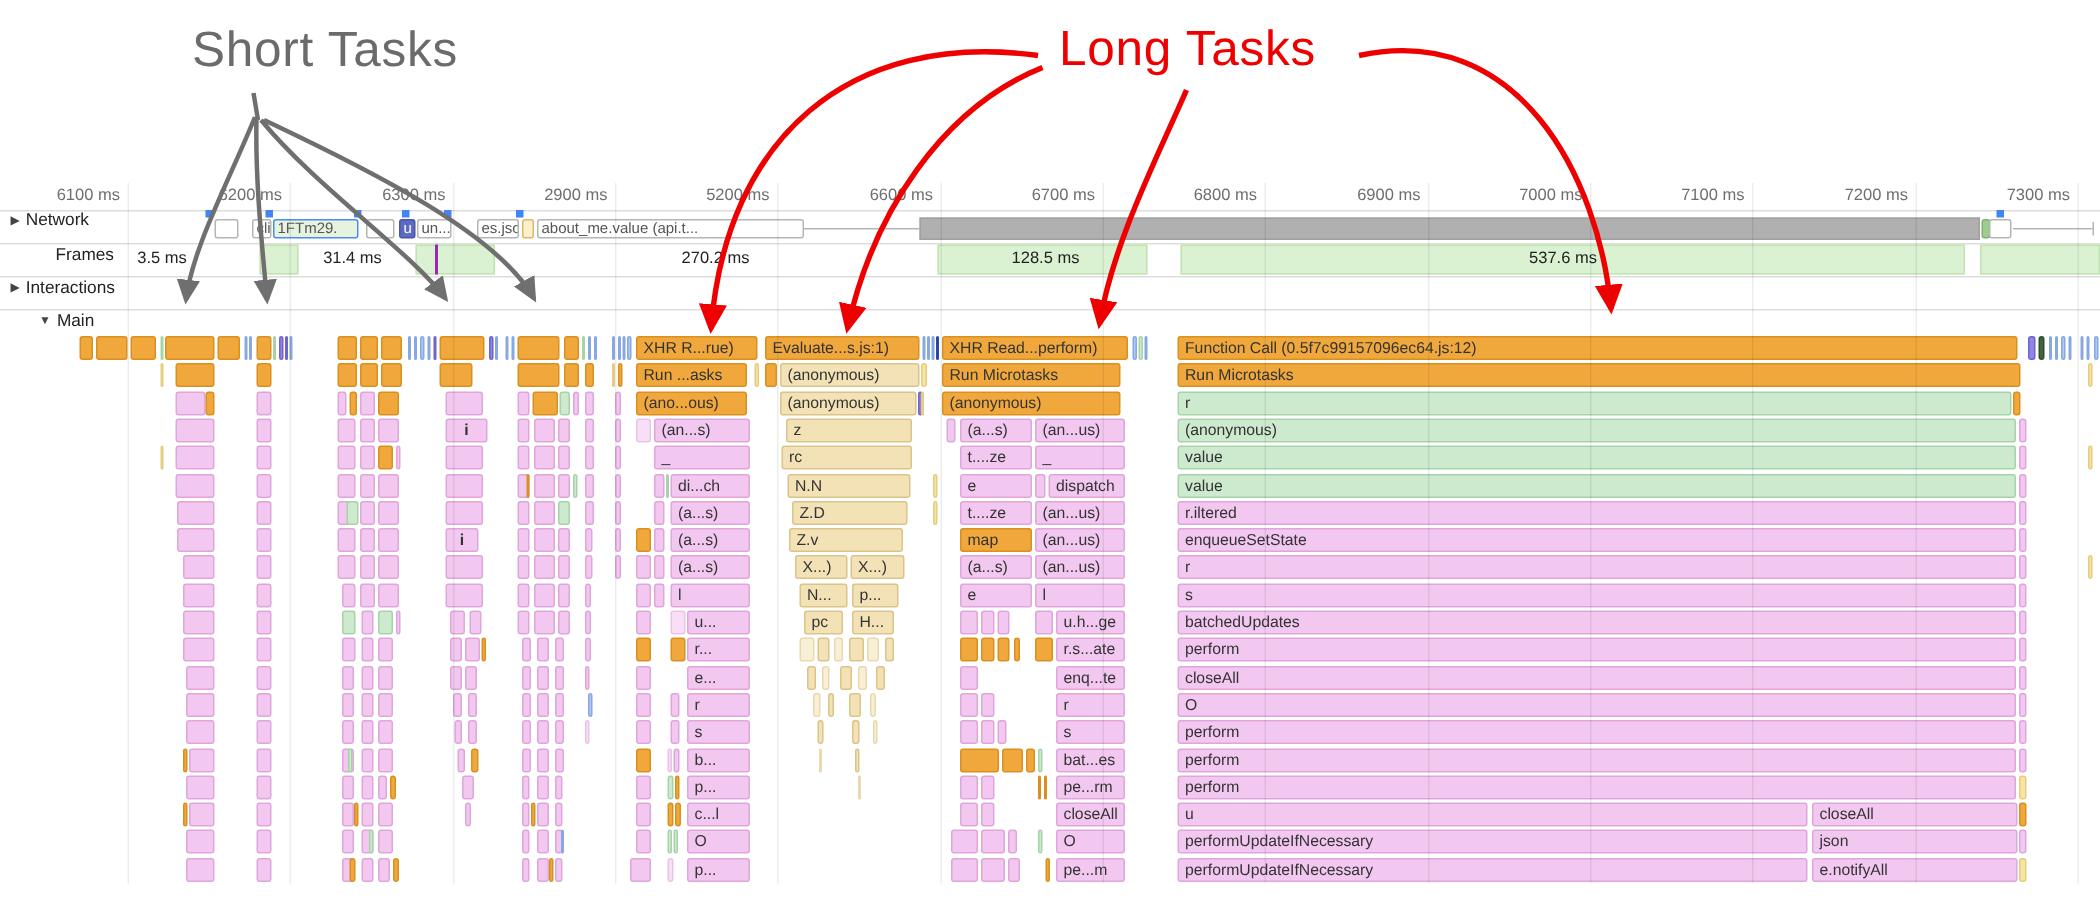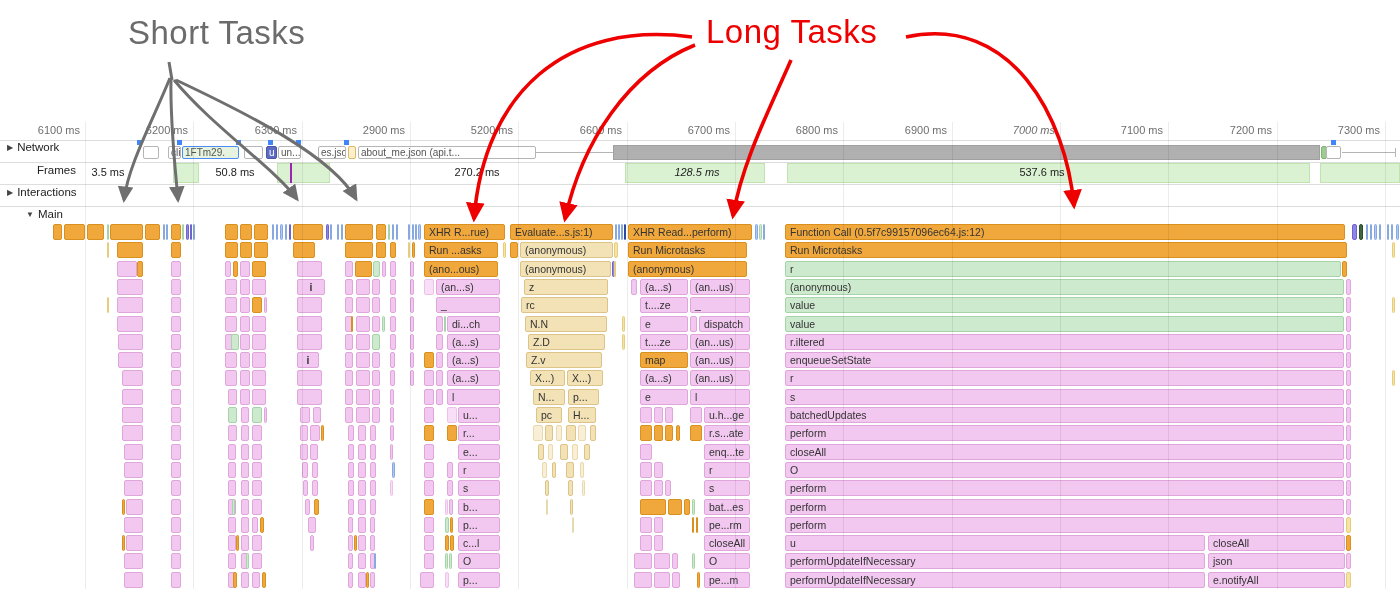--- a/index.html
+++ b/index.html
@@ -68,21 +68,21 @@
   <div id="ruler">
       <div class="tick-label" style="left: 85px;">6100 ms</div>
       <div class="tick-label" style="left: 193px;">6200 ms</div>
       <div class="tick-label" style="left: 302px;">6300 ms</div>
       <div class="tick-label" style="left: 410px;">2900 ms</div>
       <div class="tick-label" style="left: 518px;">5200 ms</div>
       <div class="tick-label" style="left: 627px;">6600 ms</div>
       <div class="tick-label" style="left: 735px;">6700 ms</div>
       <div class="tick-label" style="left: 843px; padding-left: 40px;">6800 ms</div>
       <div class="tick-label" style="left: 952px;">6900 ms</div>
-      <div class="tick-label" style="left: 1060px; font-style: italic;">7000 ms</div>
+      <div class="tick-label" style="left: 1060px;">7000 ms</div>
       <div class="tick-label" style="left: 1168px;">7100 ms</div>
       <div class="tick-label" style="left: 1277px;">7200 ms</div>
       <div class="tick-label" style="left: 1385px;">7300 ms</div>
     </div>
   <div id="separators">
       <div class="lane-sep" style="top: 140px;"></div>
       <div class="lane-sep" style="top: 162px;"></div>
       <div class="lane-sep" style="top: 184px;"></div>
       <div class="lane-sep" style="top: 206px;"></div>
     </div>
@@ -120,35 +120,35 @@
       <div class="net-connector" style="left: 1342px; width: 53px;"></div>
       <div class="net-endtick" style="left: 1395px;"></div>
       <div class="chip plain" style="left: 143px; width: 16px;"></div>
       <div class="chip plain" style="left: 168px; width: 13px;">cli</div>
       <div class="chip selected" style="left: 182px; width: 57px;">1FTm29.</div>
       <div class="chip plain" style="left: 244px; width: 19px;"></div>
       <div class="chip solid" style="left: 266px; width: 11px;">u</div>
       <div class="chip plain" style="left: 278px; width: 23px;">un...</div>
       <div class="chip plain" style="left: 318px; width: 28px;">es.jso</div>
       <div class="chip pending" style="left: 348px; width: 8px;"></div>
-      <div class="chip plain" style="left: 358px; width: 178px;">about_me.json (api.t...</div>
+      <div class="chip plain" style="left: 358px; width: 178px;">about_me.value (api.t...</div>
       <div class="chip green" style="left: 1321px; width: 4px;"></div>
       <div class="chip plain" style="left: 1326px; width: 15px;"></div>
     </div>
   <div id="frames-track">
       <div class="frame-block" style="left: 173px; width: 26px;"></div>
       <div class="frame-block" style="left: 277px; width: 53px;"></div>
       <div class="frame-block" style="left: 625px; width: 140px;"></div>
       <div class="frame-block" style="left: 787px; width: 523px;"></div>
       <div class="frame-block" style="left: 1320px; width: 80px;"></div>
       <div class="frame-marker" style="left: 290px;"></div>
       <div class="frame-label" style="left: 108px;">3.5 ms</div>
-      <div class="frame-label" style="left: 235px;">50.8 ms</div>
+      <div class="frame-label" style="left: 235px;">31.4 ms</div>
       <div class="frame-label" style="left: 477px;">270.2 ms</div>
-      <div class="frame-label" style="left: 697px; font-style: italic;">128.5 ms</div>
+      <div class="frame-label" style="left: 697px;">128.5 ms</div>
       <div class="frame-label" style="left: 1042px;">537.6 ms</div>
     </div>
   <div id="flame">
       <div class="bar" style="left: 53px; top: 224px; width: 9px; height: 16px; background: rgb(240, 168, 60); border-color: rgb(217, 144, 30);"></div>
       <div class="bar" style="left: 64px; top: 224px; width: 21px; height: 16px; background: rgb(240, 168, 60); border-color: rgb(217, 144, 30);"></div>
       <div class="bar" style="left: 87px; top: 224px; width: 17px; height: 16px; background: rgb(240, 168, 60); border-color: rgb(217, 144, 30);"></div>
       <div class="bar" style="left: 107px; top: 224px; width: 2px; height: 16px; background: rgb(205, 233, 206); border-color: rgb(166, 212, 168); padding: 0px;"></div>
       <div class="bar" style="left: 110px; top: 224px; width: 33px; height: 16px; background: rgb(240, 168, 60); border-color: rgb(217, 144, 30);"></div>
       <div class="bar" style="left: 145px; top: 224px; width: 15px; height: 16px; background: rgb(240, 168, 60); border-color: rgb(217, 144, 30);"></div>
       <div class="bar" style="left: 163px; top: 224px; width: 2px; height: 16px; background: rgb(174, 200, 247); border-color: rgb(135, 168, 224); padding: 0px;"></div>

